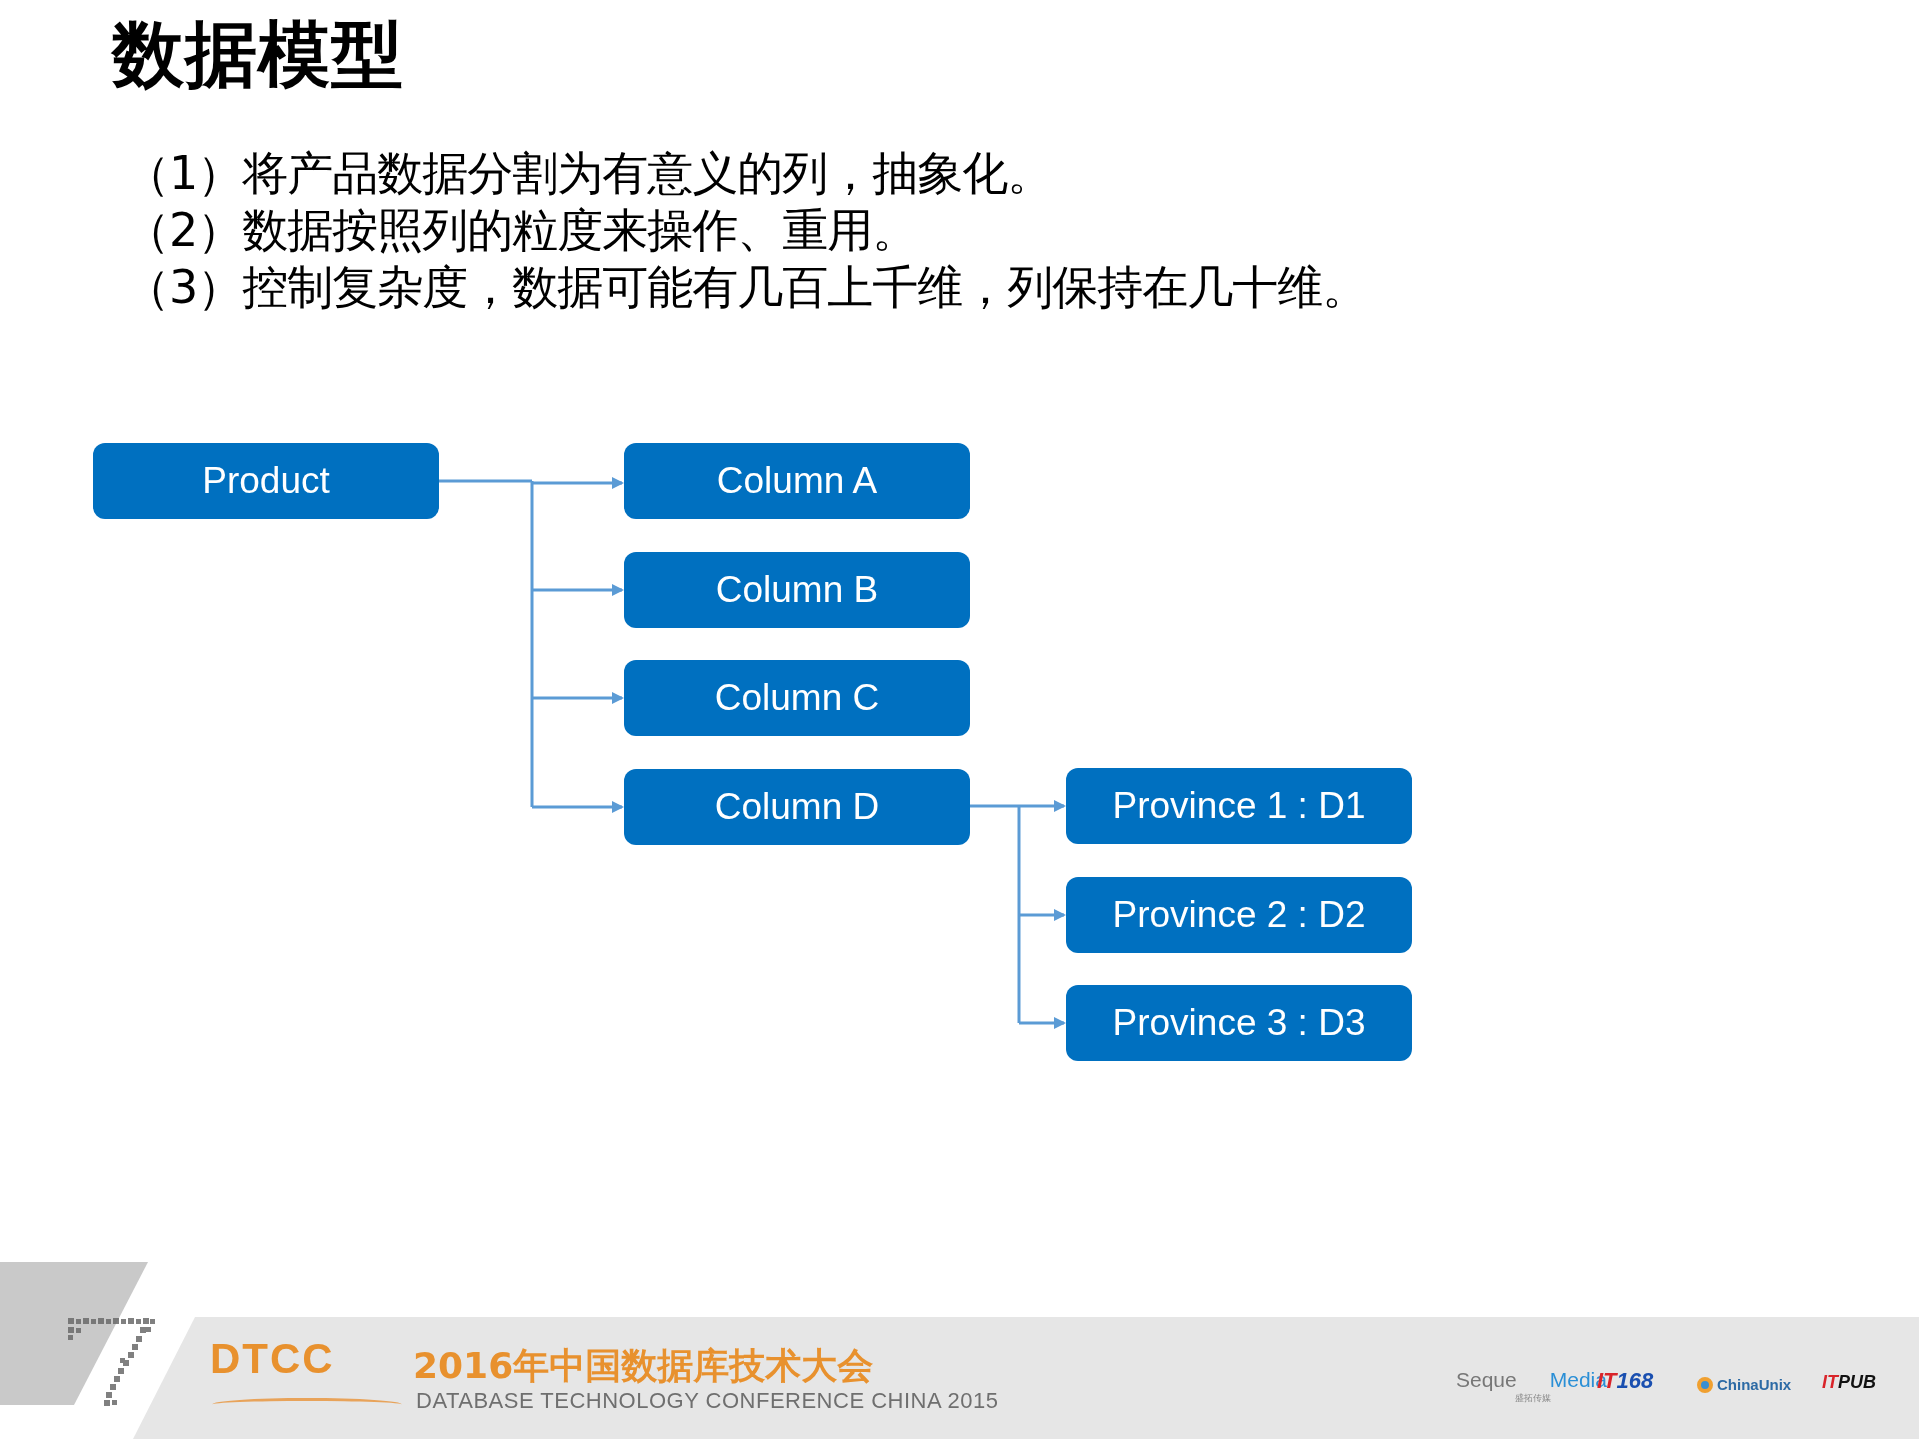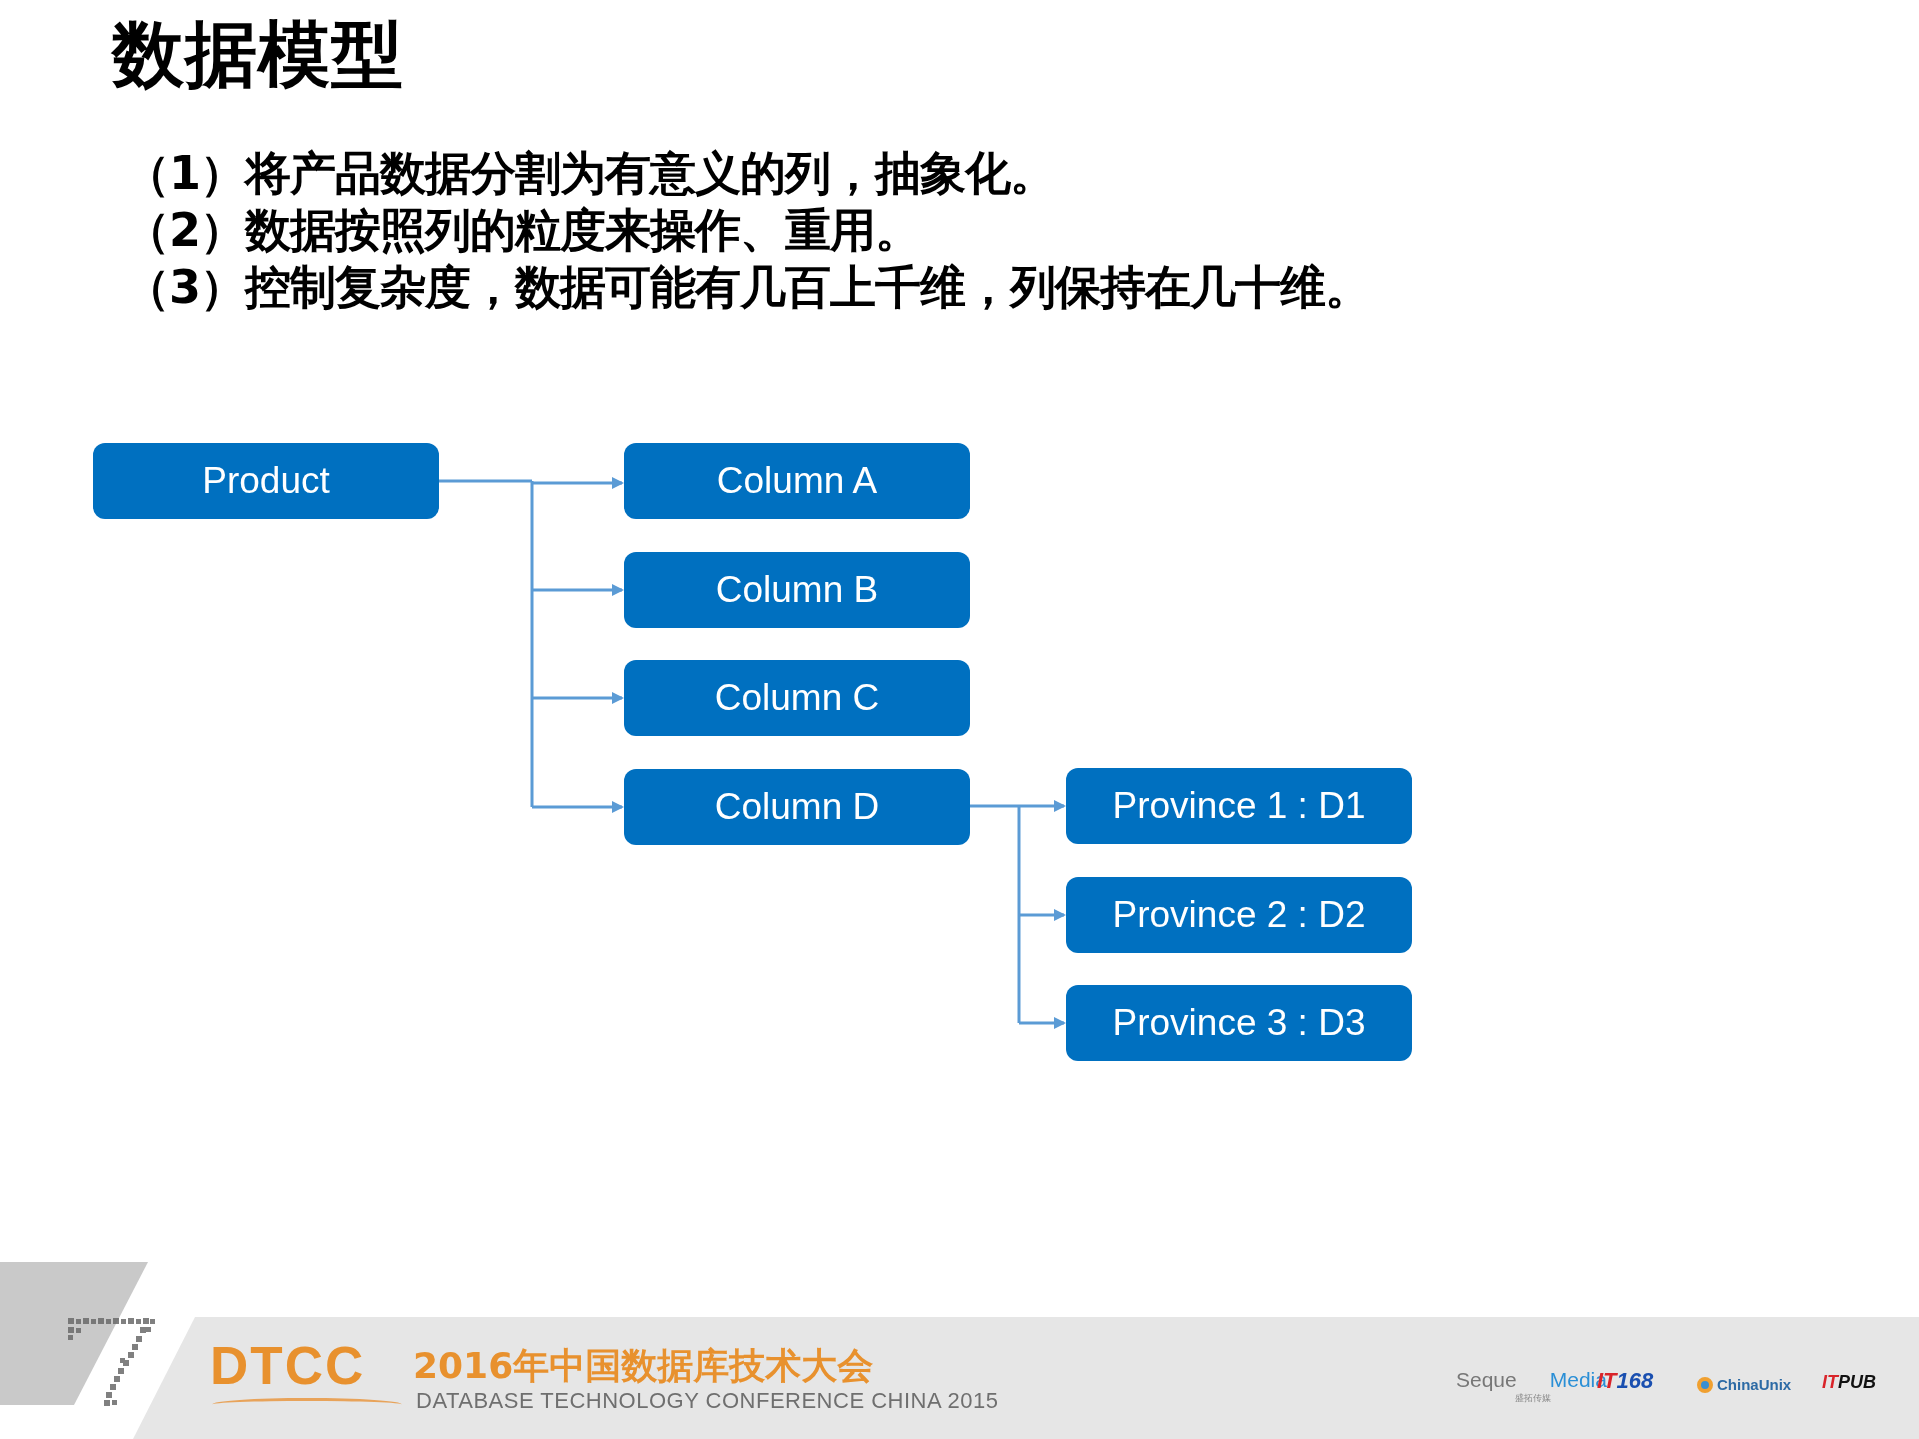--- a/index.html
+++ b/index.html
@@ -1,27 +1,27 @@
 <!DOCTYPE html>
 <html><head>
 <meta charset="utf-8">
 <style>
   html, body { margin:0; padding:0; }
   body { width:1919px; height:1439px; position:relative; background:#ffffff; overflow:hidden;
          font-family:"DejaVu Sans","Liberation Sans",sans-serif; }
   .title { position:absolute; left:112px; top:14px; font-size:72px; font-weight:bold; color:#000; letter-spacing:1px; line-height:80px; }
   .bullets { position:absolute; left:124px; top:145px; }
-  .bullet { font-size:46px; font-weight:bold; color:#000; line-height:57px; white-space:nowrap; letter-spacing:-1px; }
+  .bullet { font-size:46px; font-weight:normal; color:#000; line-height:57px; white-space:nowrap; letter-spacing:-1px; }
   .box { position:absolute; background:#0070c0; border-radius:12px; color:#fff; display:flex; align-items:center; justify-content:center;
          font-family:"Liberation Sans","DejaVu Sans",sans-serif; font-size:37px; height:76px; }
   .box.col { left:624px; width:346px; }
   .box.prov { left:1066px; width:346px; }
   svg.lines { position:absolute; left:0; top:0; }
   .footer-dark { position:absolute; left:0; top:0; }
-  .dtcc { position:absolute; left:210px; top:1335px; font-family:"Liberation Sans",sans-serif; font-weight:bold; font-size:53px; color:#e8912e; letter-spacing:2px; }
+  .dtcc { position:absolute; left:210px; top:1335px; font-family:"Liberation Sans",sans-serif; font-weight:bold; font-size:42px; color:#e8912e; letter-spacing:2px; }
   .dtcc-arc { position:absolute; left:212px; top:1398px; width:190px; height:10px; border-top:3px solid #e8a35a; border-radius:50% 50% 0 0; }
   .conf-cn { position:absolute; left:413px; top:1342px; font-size:36px; font-weight:bold; color:#e8912e; white-space:nowrap; letter-spacing:0px; }
   .conf-en { position:absolute; left:416px; top:1388px; font-family:"Liberation Sans",sans-serif; font-size:22px; color:#6f6f6f; white-space:nowrap; letter-spacing:0.5px; }
   .logo { position:absolute; top:1368px; font-family:"Liberation Sans",sans-serif; white-space:nowrap; }
   .logo-seque { left:1456px; font-size:21px; color:#777; }
   .logo-seque .media { color:#2a8fd6;margin-left:33px; }
   .logo-seque-sub { position:absolute; left:1515px; top:1392px; font-size:9px; color:#888; }
   .logo-it168 { left:1597px; font-size:22px; font-weight:bold; font-style:italic; color:#1a4fb0; }
   .logo-it168 .it { color:#d9242a; }
   .logo-cu { left:1697px; font-size:15px; font-weight:bold; color:#2c6aa5; display:flex; align-items:center; gap:4px; top:1376px; }

